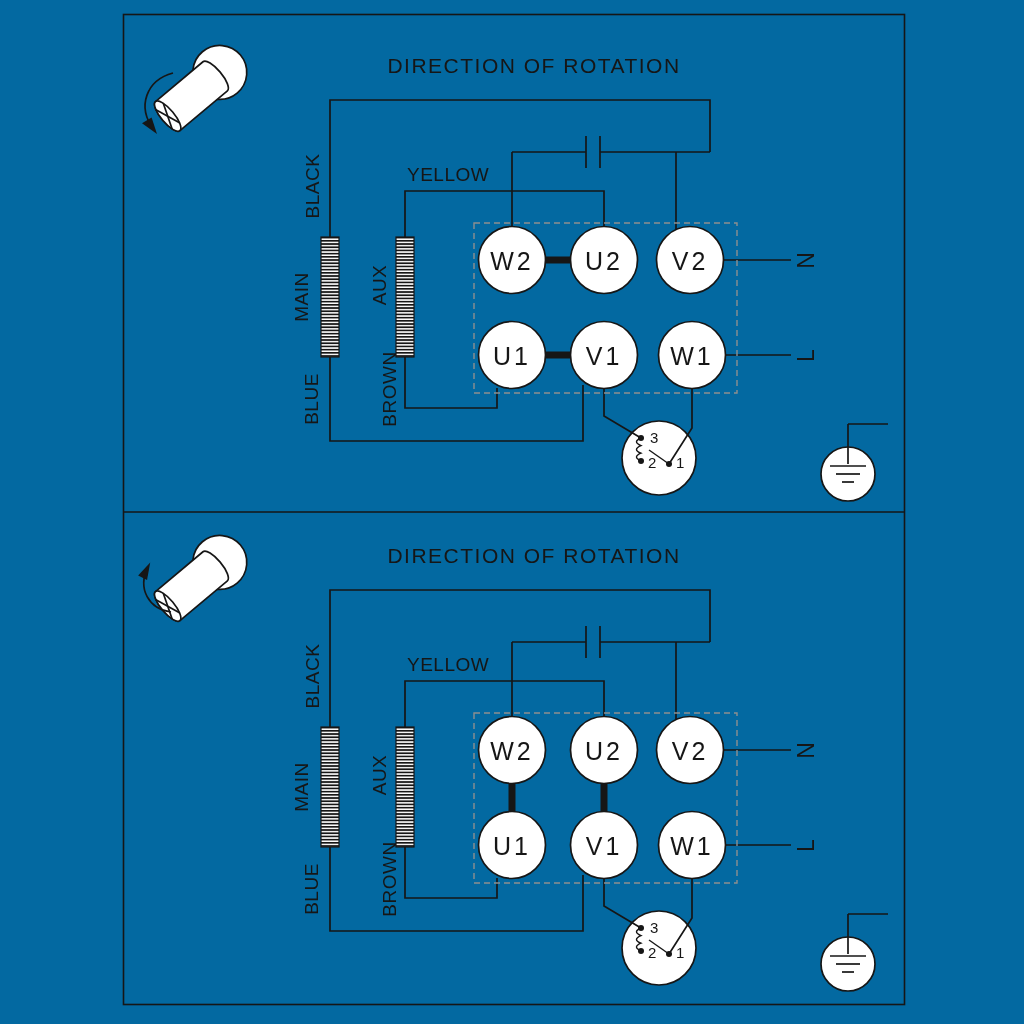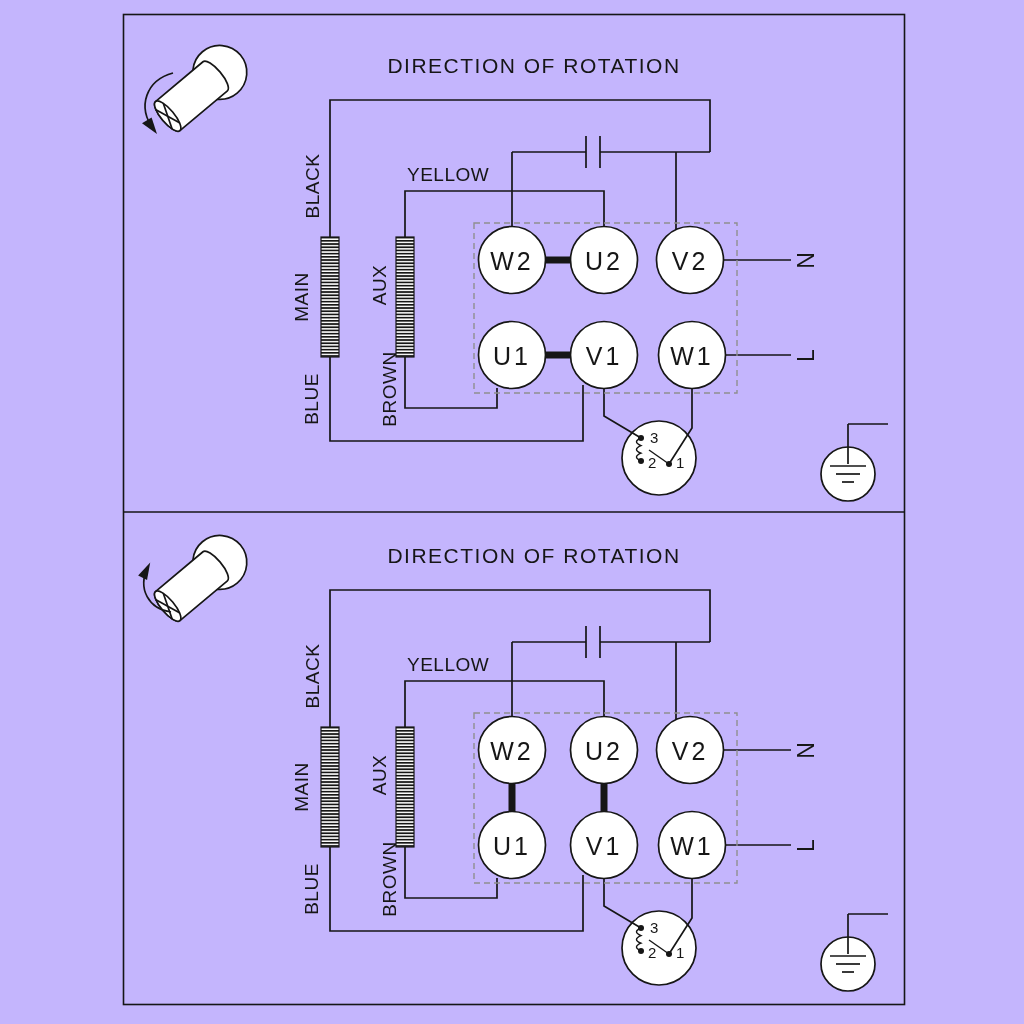--- a/index.html
+++ b/index.html
@@ -1,16 +1,16 @@
 <!DOCTYPE html>
 <html><head>
 <meta charset="utf-8">
 <style>
   html,body{margin:0;padding:0;background:#ffffff;}
-  .stage{width:1024px;height:1024px;position:relative;background:#c4b5fd;}
+  .stage{width:1024px;height:1024px;position:relative;background:#0369a1;}
   svg text{fill:#161616;font-family:"Liberation Sans",sans-serif;}
   .t-title{font-size:21px;letter-spacing:1.5px;}
   .t-label{font-size:19px;letter-spacing:0.5px;}
   .t-term{font-size:25px;letter-spacing:3px;}
   .t-supply{font-size:23px;letter-spacing:1px;}
   .t-num{font-size:15px;}
   .w{fill:none;stroke:#161616;stroke-width:1.7;}
   .thin{fill:none;stroke:#161616;stroke-width:1.4;}
   .thick{fill:none;stroke:#161616;stroke-width:7;}
   .circ{fill:#ffffff;stroke:#161616;stroke-width:1.7;}

